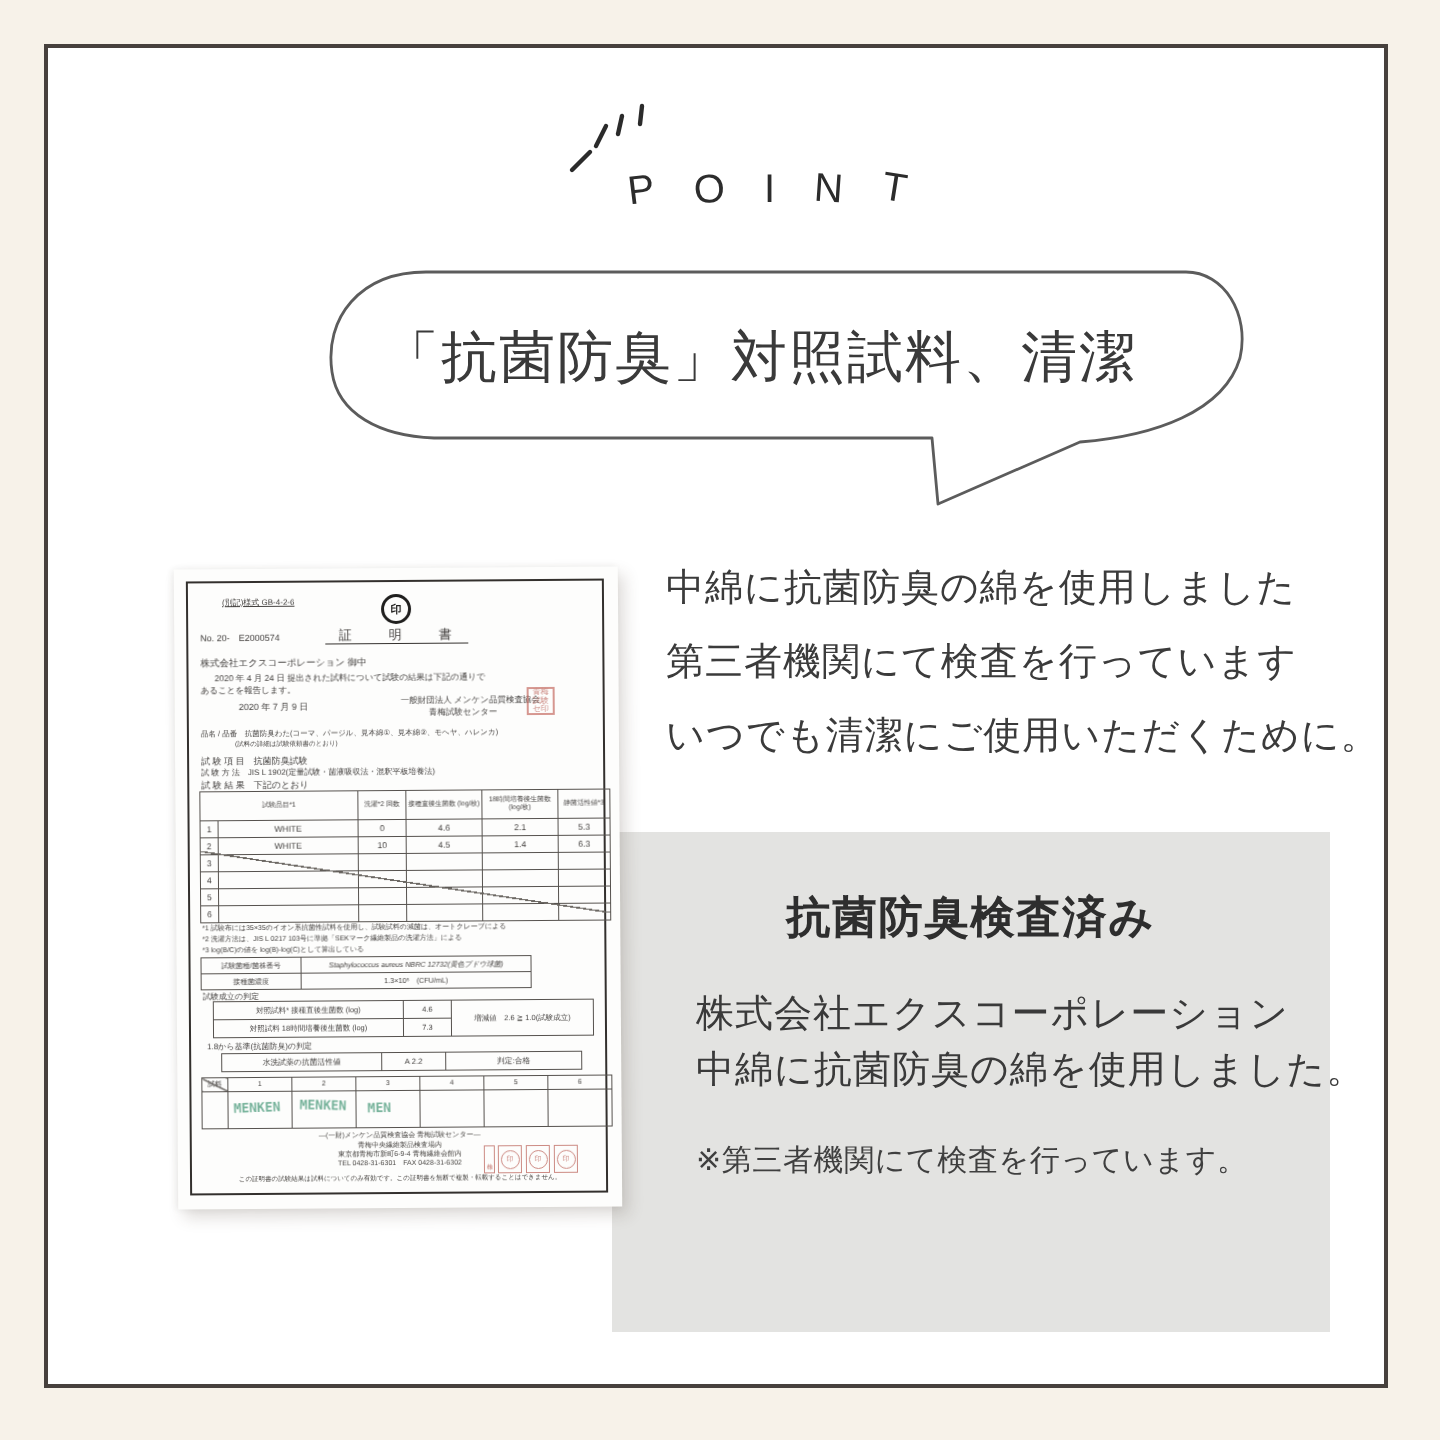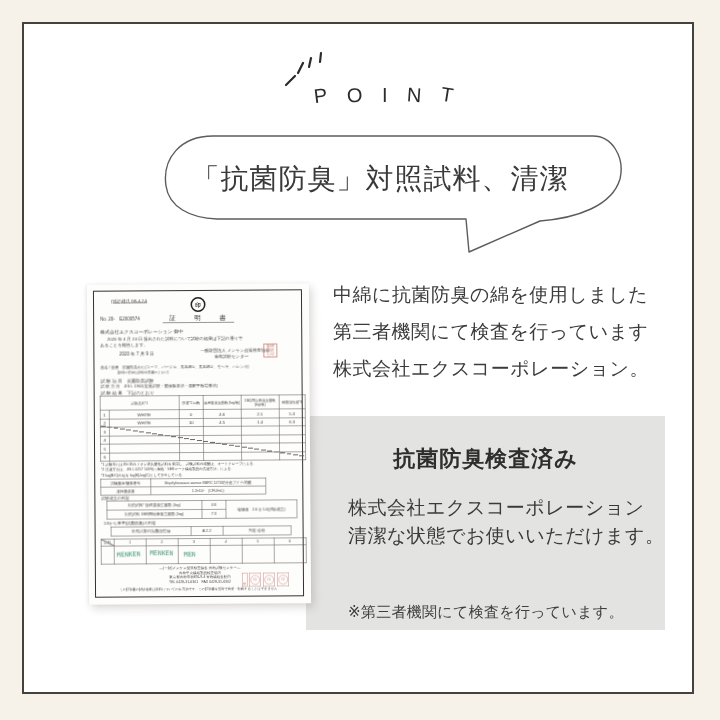--- a/index.html
+++ b/index.html
@@ -34,24 +34,24 @@
   .bubble-svg{left:80px;top:125px;}
   .bubble-heading{
     left:140px;top:160px;width:480px;text-align:center;
     font-size:28px;color:#3a3a3a;letter-spacing:1px;
   }
 
   
   .intro{left:333px;top:276px;font-size:19px;line-height:37px;letter-spacing:.5px;color:#3b3b3b;}
 
   
-  .info-box{left:306px;top:416px;width:359px;height:214px;background:#e3e3e1;}
+  .info-box{left:306px;top:416px;width:359px;height:250px;background:#e3e3e1;}
   .info-heading{left:0;right:0;top:28px;text-align:center;font-size:22px;font-weight:700;letter-spacing:1px;color:#2e2e2e;}
   .info-body{left:42px;top:78px;font-size:19px;line-height:28px;letter-spacing:.5px;color:#3a3a3a;}
-  .info-note{left:42px;top:155px;font-size:15px;letter-spacing:.3px;color:#3f3f3f;margin-top:32px;}
+  .info-note{left:42px;top:155px;font-size:15px;letter-spacing:.3px;color:#3f3f3f;}
 
   
   .cert{
     left:88px;top:284px;width:222px;height:320px;background:#fdfdfc;
     box-shadow:3px 4px 8px rgba(70,58,45,.18), -1px 0 3px rgba(70,58,45,.08);
     transform:rotate(-.4deg);
   }
   .cert-inner{
     position:absolute;left:0;top:0;width:444px;height:640px;
     transform:scale(.5);transform-origin:0 0;
@@ -141,28 +141,28 @@
            C 89 82 110 93 137 94
            L 386 94 L 389 127 L 460 96
            C 497 93 532 81 540 54
            C 545 32 532 11 513 11 Z" fill="#ffffff" stroke="#5c5c5c" stroke-width="1.4" stroke-linejoin="round"></path>
 </svg>
 <div class="abs bubble-heading nw">「抗菌防臭」対照試料、清潔</div>
 
 <div class="abs intro">
   <div class="nw">中綿に抗菌防臭の綿を使用しました</div>
   <div class="nw">第三者機関にて検査を行っています</div>
-  <div class="nw">株式会社エクスコーポレーション。</div>
+  <div class="nw">いつでも清潔にご使用いただくために。</div>
 </div>
 
 <div class="abs info-box">
   <div class="abs info-heading nw">抗菌防臭検査済み</div>
   <div class="abs info-body">
     <div class="nw">株式会社エクスコーポレーション</div>
-    <div class="nw">清潔な状態でお使いいただけます。</div>
+    <div class="nw">中綿に抗菌防臭の綿を使用しました。</div>
   </div>
   <div class="abs info-note nw">※第三者機関にて検査を行っています。</div>
 </div>
 
 <div class="abs cert">
   <div class="cert-inner">
     <div class="cert-frame"></div>
 
     <div class="cl" style="left:48px;top:28px;font-size:8px;text-decoration:underline;">(別記)様式 GB-4-2-6</div>
     <div class="seal">印</div>

